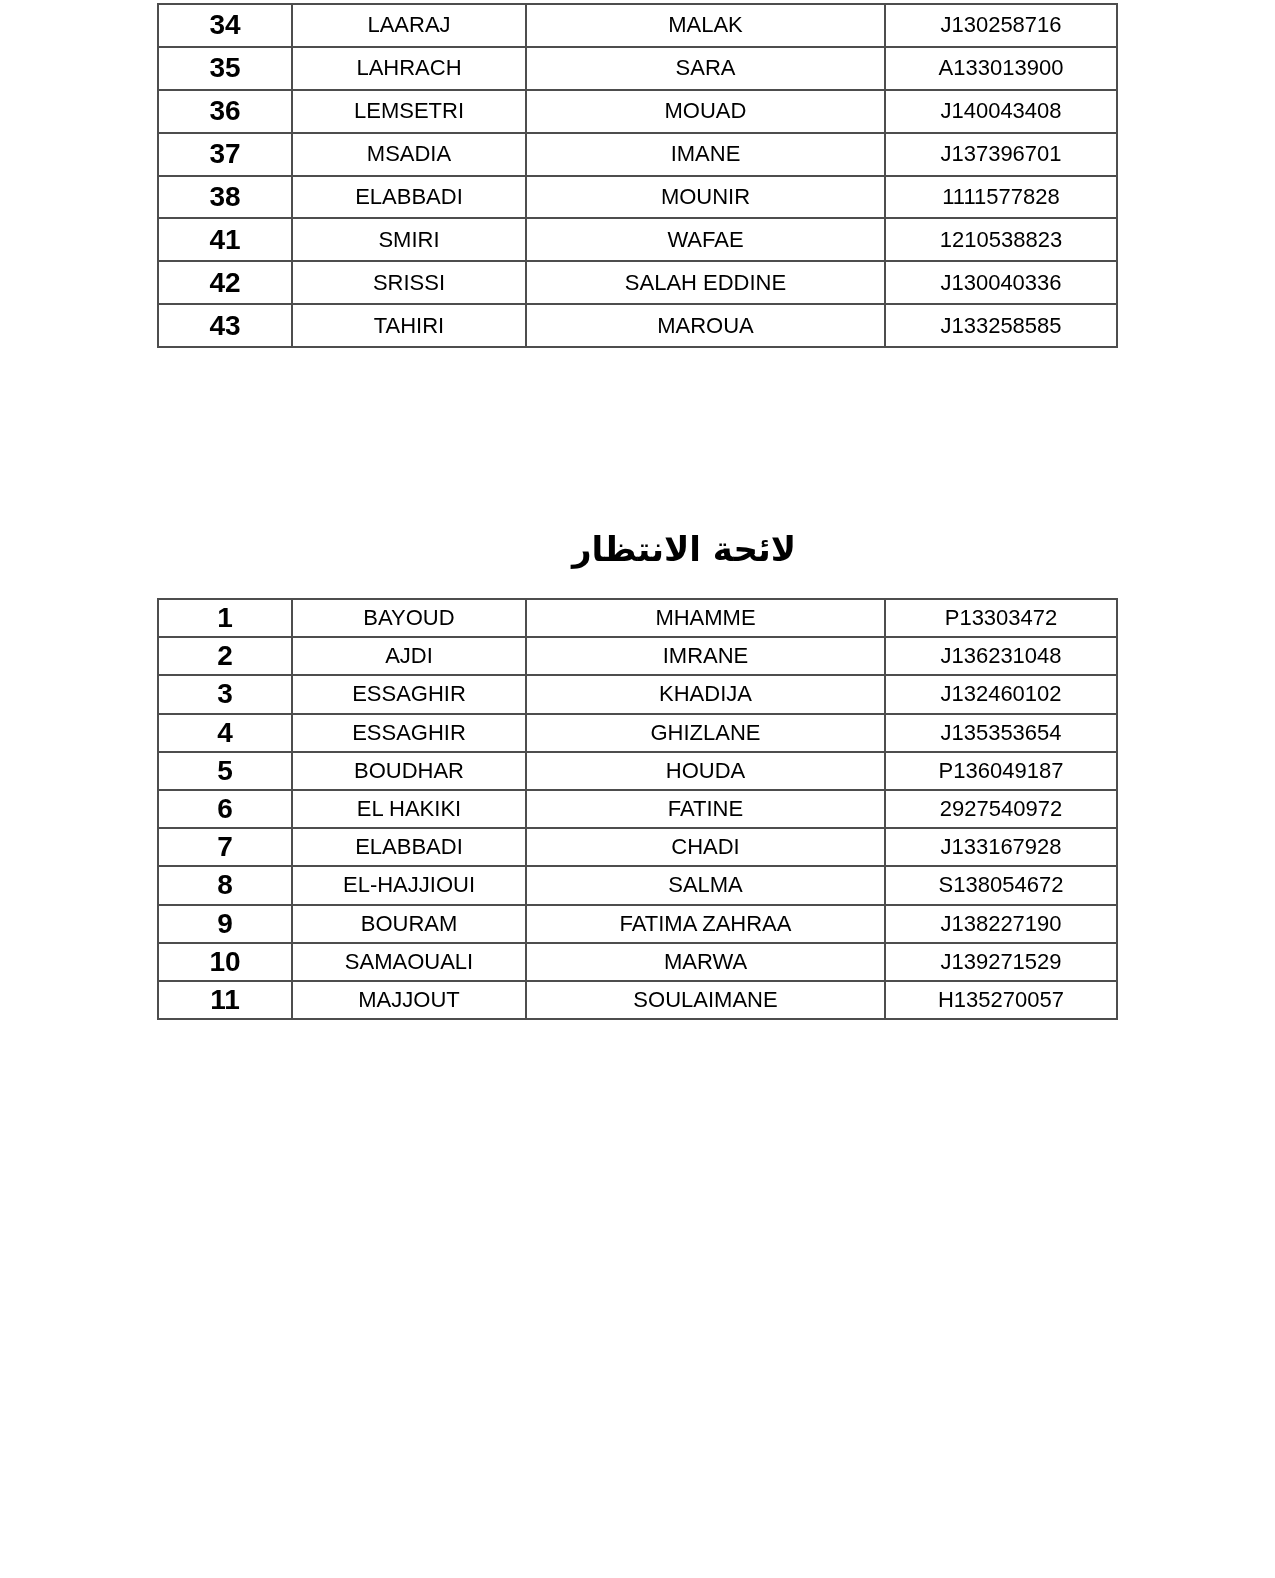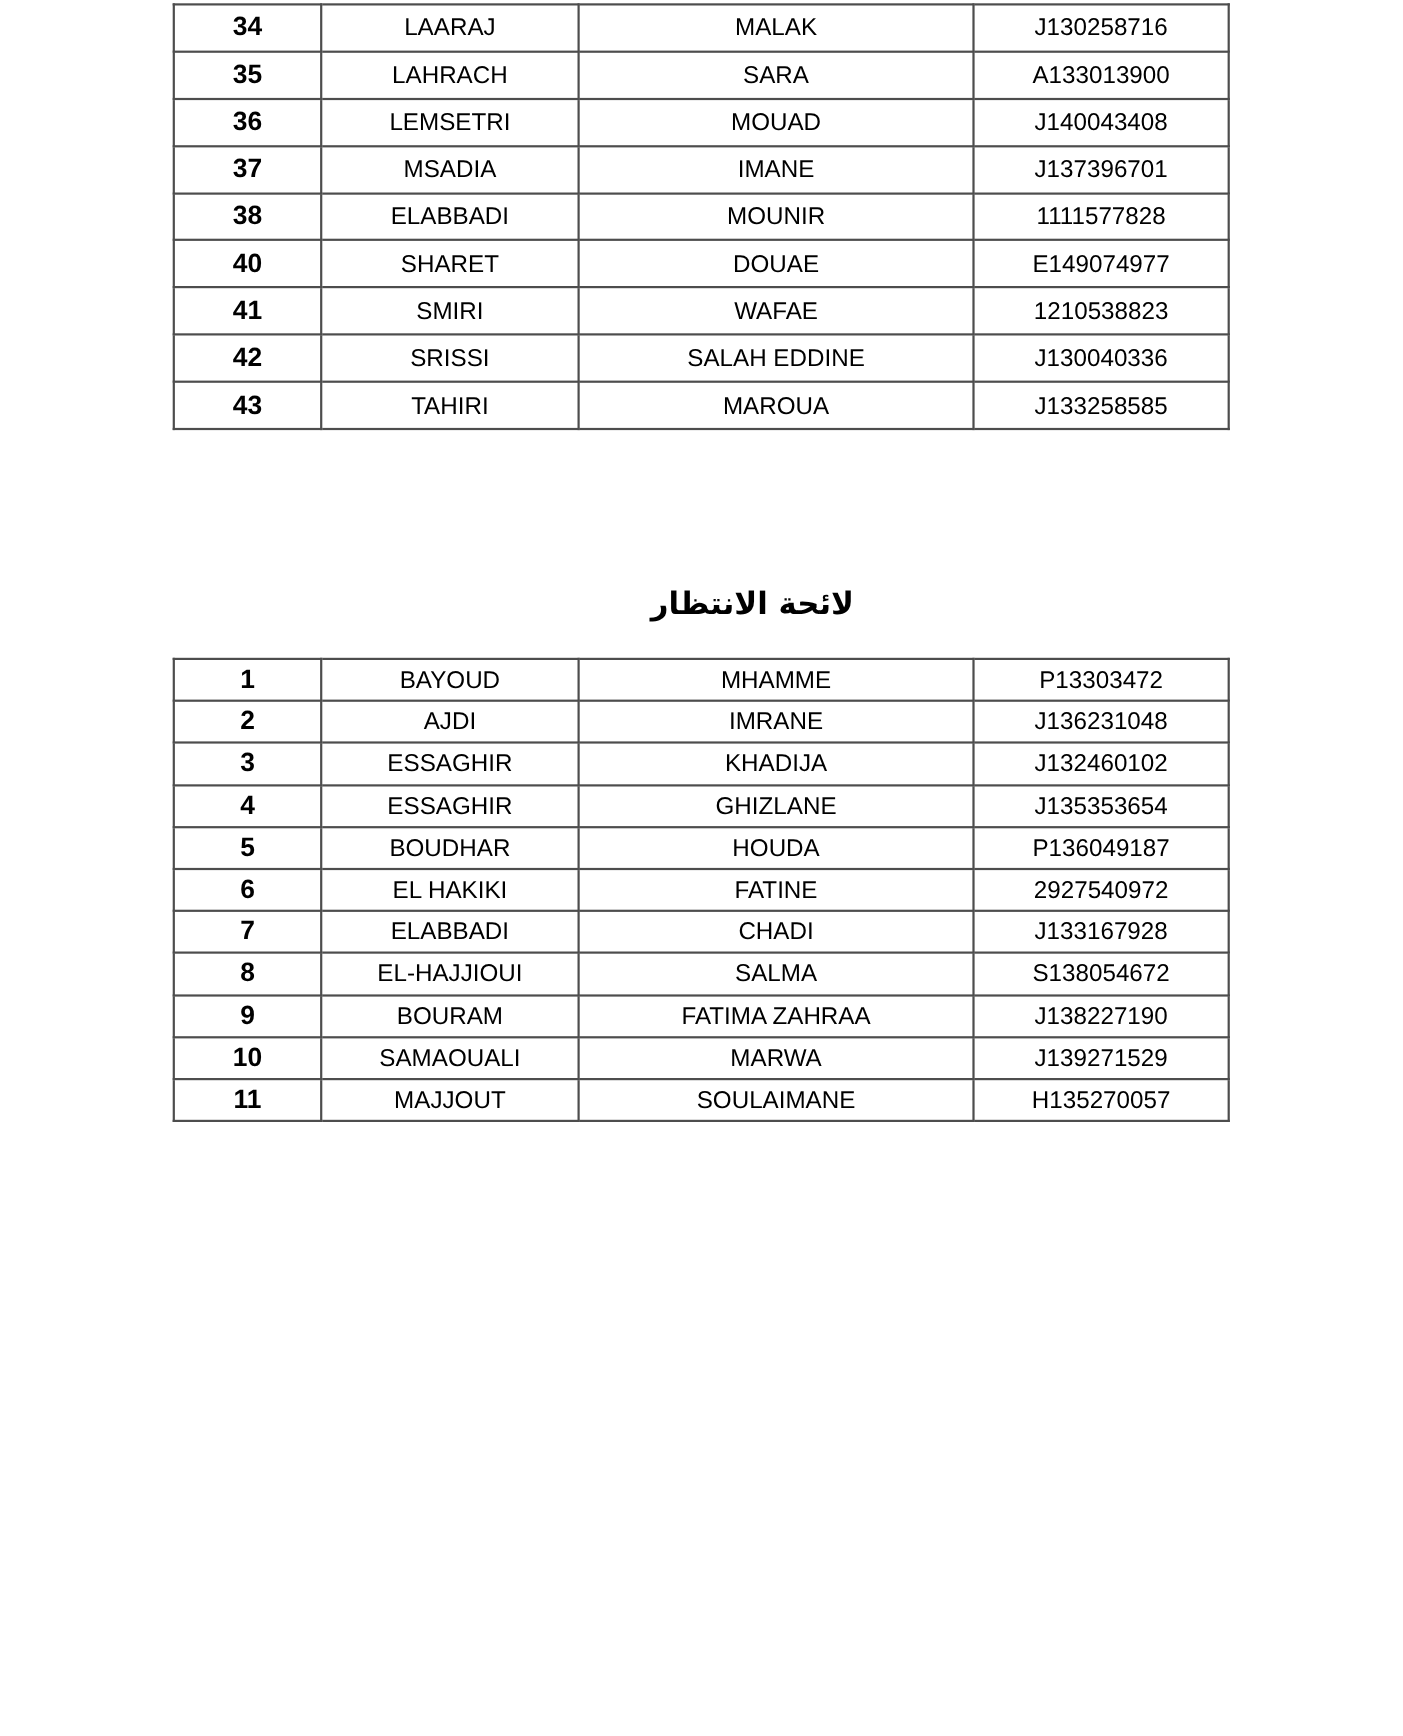--- a/index.html
+++ b/index.html
@@ -27,40 +27,40 @@
     text-align: center;
     vertical-align: middle;
     color: #000000;
     font-size: 22px;
     padding: 0 4px;
     overflow: hidden;
     white-space: nowrap;
   }
   table.roster td.cell-num {
     font-weight: bold;
-    font-size: 24px;
+    font-size: 28px;
   }
   #main-table { top: 3px; }
   #main-table tr { height: 42.9px; }
   #waiting-table { top: 598px; }
   #waiting-table tr { height: 38.2px; }
 
   .section-heading {
     position: absolute;
     top: 516px;
     left: 157px;
     width: 959px;
     height: 66px;
     line-height: 66px;
     text-align: center;
     padding-left: 95px;
     box-sizing: border-box;
     font-family: "DejaVu Sans", sans-serif;
     font-weight: bold;
-    font-size: 28px;
+    font-size: 34px;
     color: #000000;
     direction: rtl;
   }
 </style>
 </head>
 <body>
 
 <div class="page">
 
   <table class="roster" id="main-table">
@@ -95,26 +95,20 @@
           <td>IMANE</td>
           <td>J137396701</td>
         </tr>
         <tr>
           <td class="cell-num">38</td>
           <td>ELABBADI</td>
           <td>MOUNIR</td>
           <td>1111577828</td>
         </tr>
         <tr>
-          <td class="cell-num">40</td>
-          <td>SHARET</td>
-          <td>DOUAE</td>
-          <td>E149074977</td>
-        </tr>
-        <tr>
           <td class="cell-num">41</td>
           <td>SMIRI</td>
           <td>WAFAE</td>
           <td>1210538823</td>
         </tr>
         <tr>
           <td class="cell-num">42</td>
           <td>SRISSI</td>
           <td>SALAH EDDINE</td>
           <td>J130040336</td>

